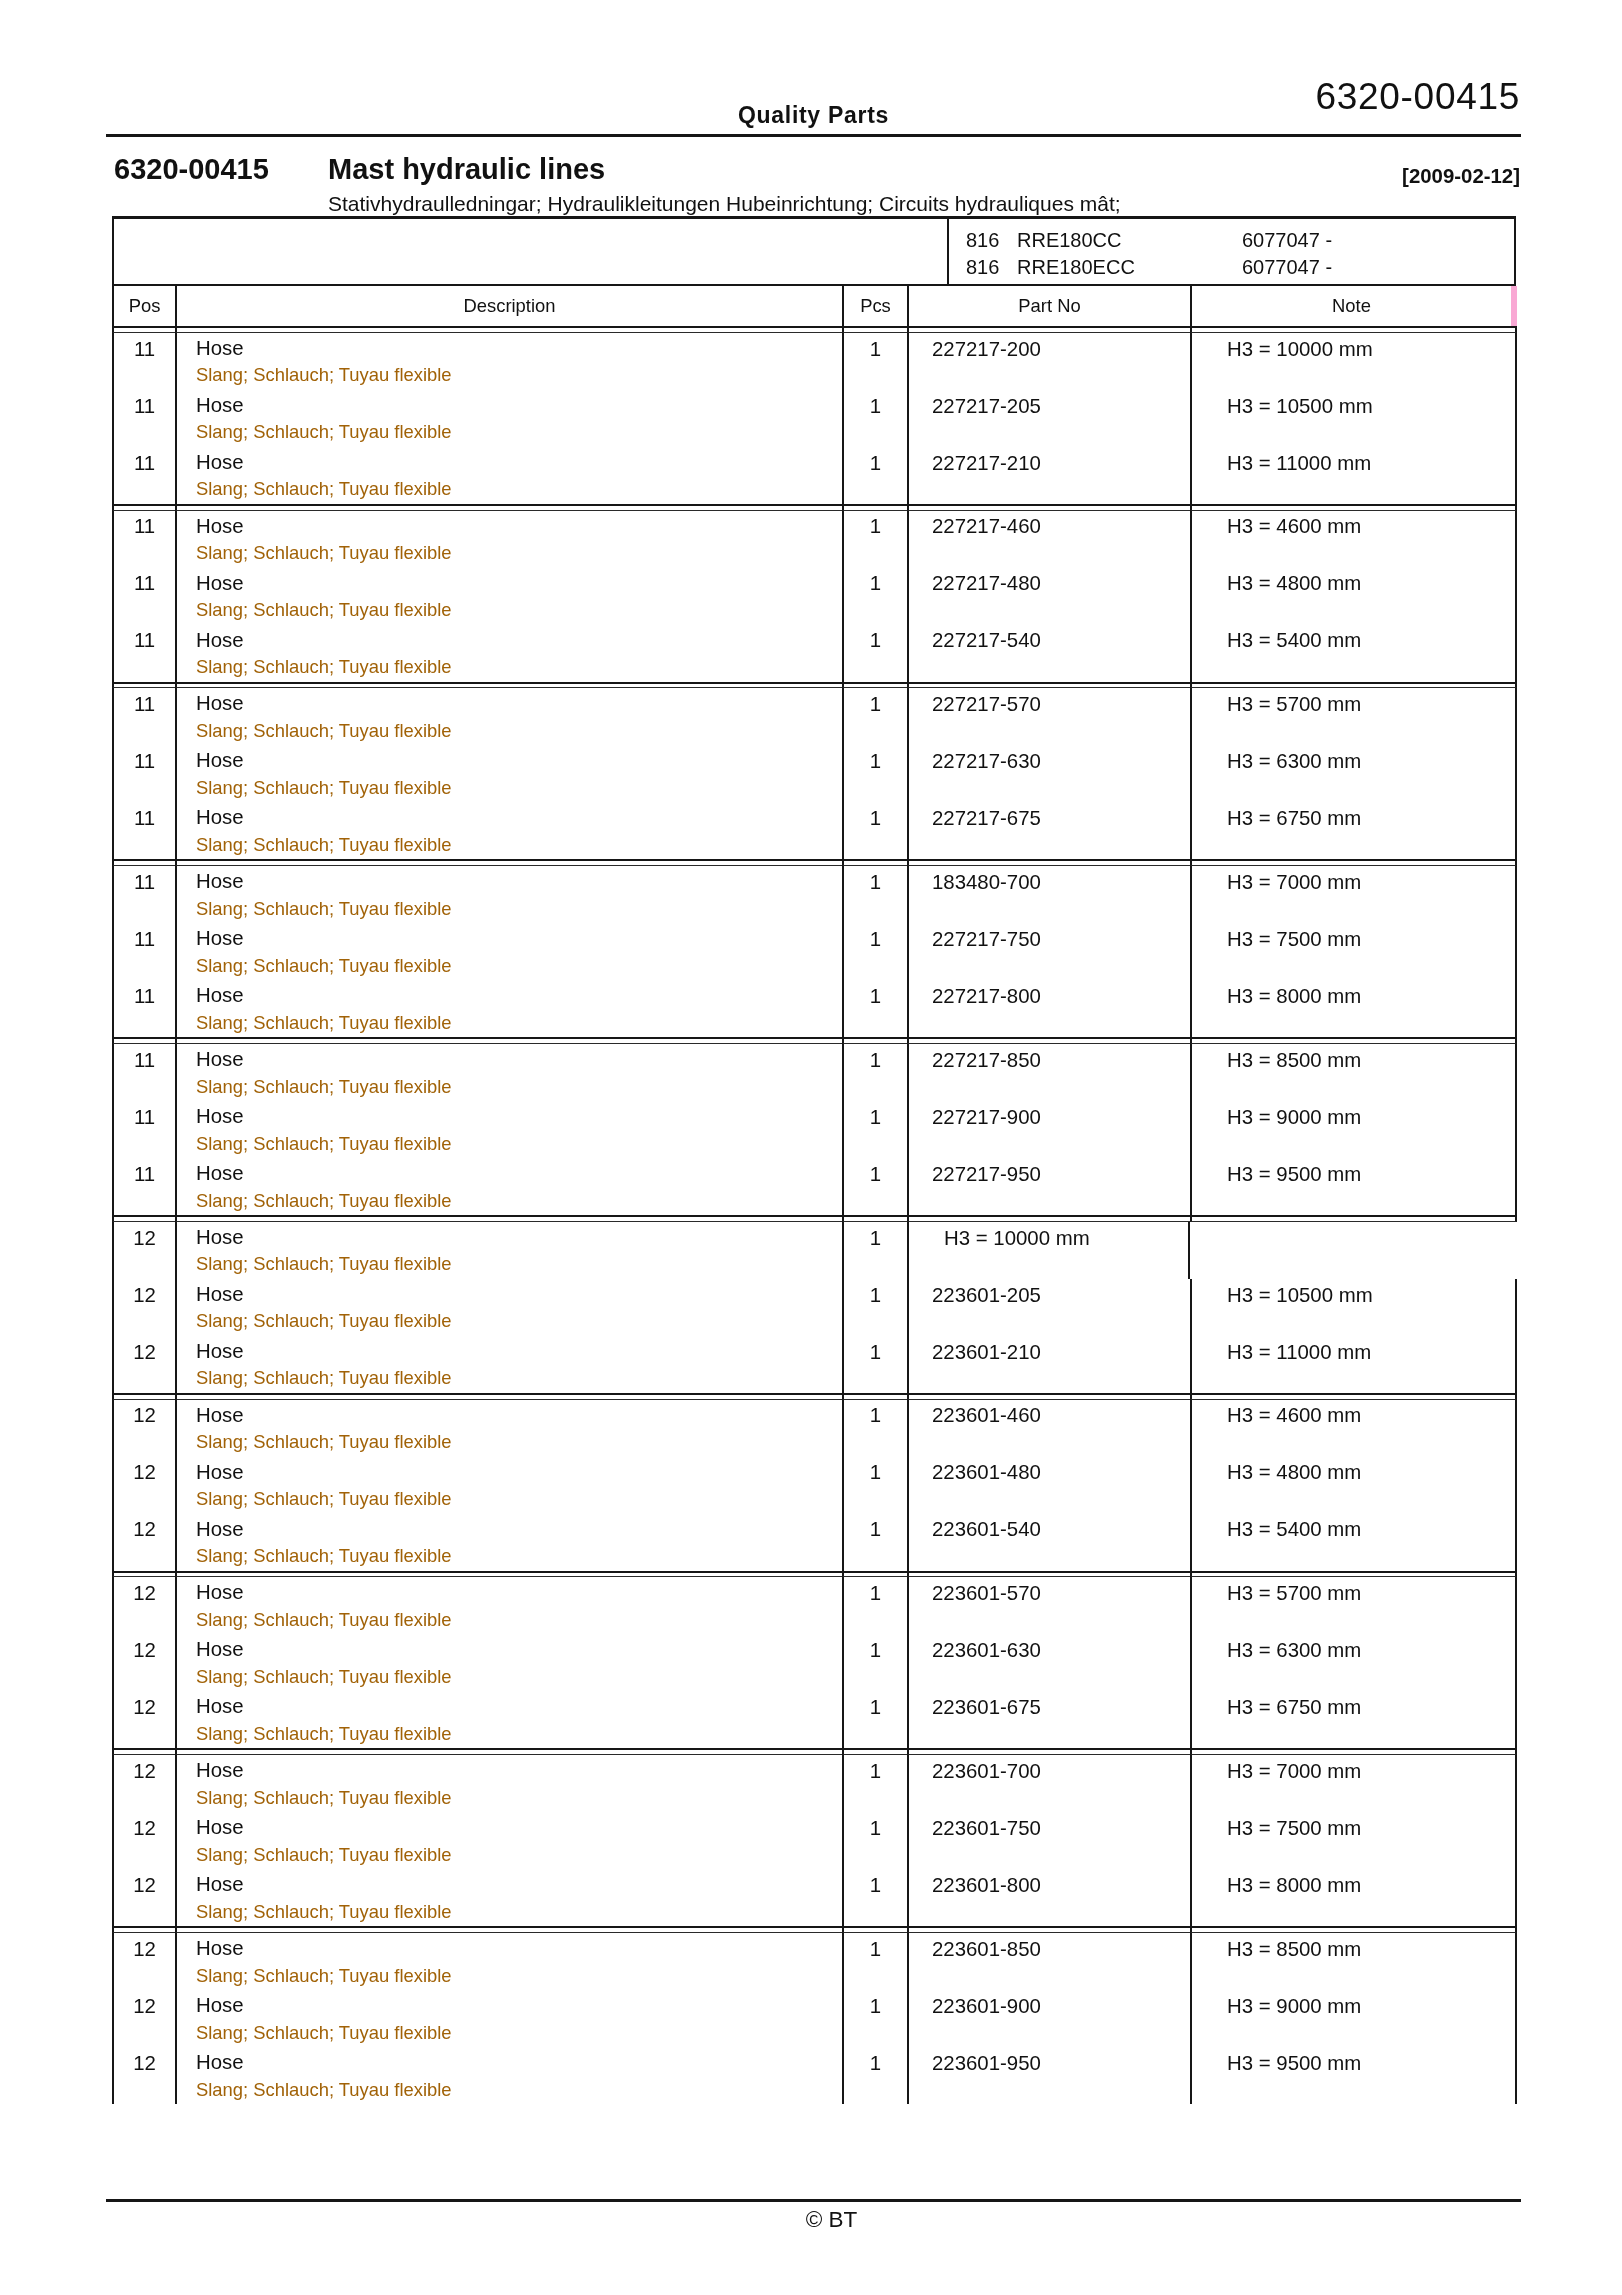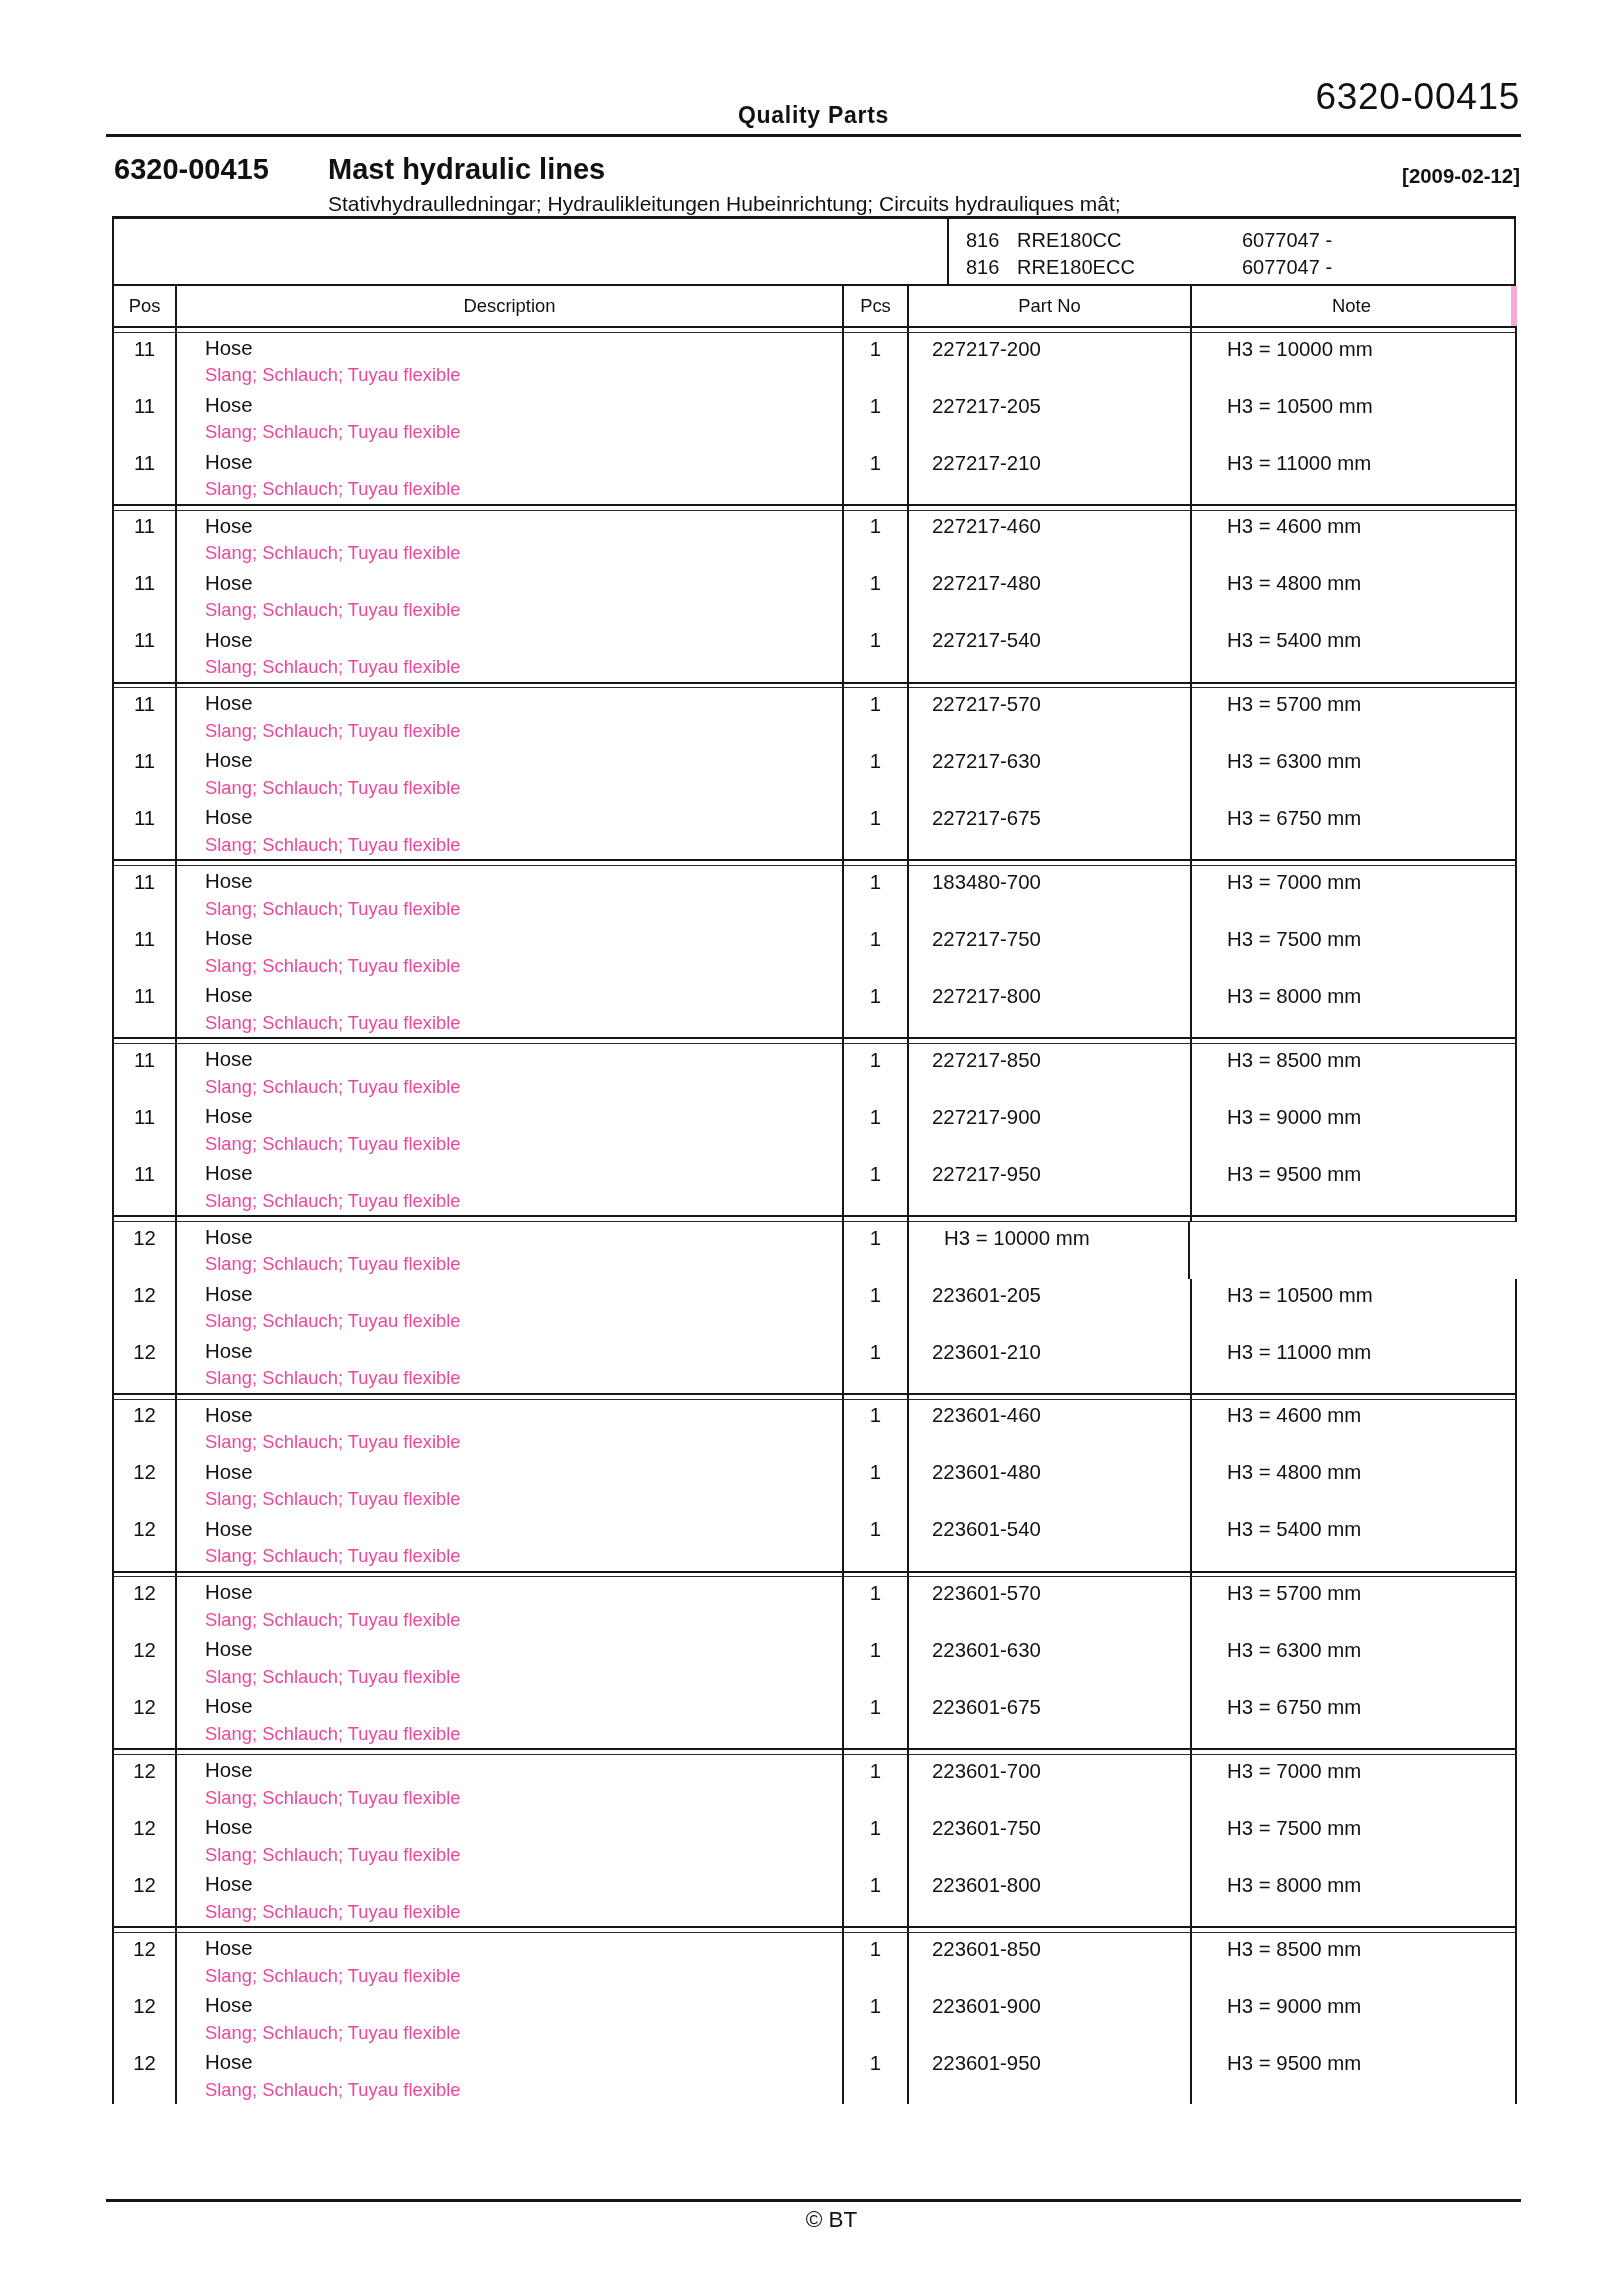--- a/index.html
+++ b/index.html
@@ -32,23 +32,23 @@
     border-left:2px solid #161616;box-sizing:border-box;}
   .hdr-cell:last-child{border-right:6px solid #f9a8d4;}
   .dsep{display:grid;grid-template-columns:63px 667px 65px 283px 327px;height:6.8px;box-sizing:border-box;}
   .dsep-cell{border-top:2.7px solid #161616;border-bottom:1.4px solid #2a2a2a;
     border-left:2px solid #161616;box-sizing:border-box;}
   .dsep-cell:last-child{border-right:2px solid #161616;}
   .prow{display:grid;grid-template-columns:63px 667px 65px 283px 327px;height:57px;box-sizing:border-box;}
   .cell{border-left:2px solid #161616;box-sizing:border-box;overflow:hidden;}
   .prow .cell:last-child{border-right:2px solid #161616;}
   .c-pos{text-align:center;font-size:20.4px;padding-top:4.8px;}
-  .c-desc{padding-left:28px;}
+  .c-desc{padding-left:19px;}
   .d1{font-size:20.4px;line-height:23px;padding-top:4.1px;}
-  .d2{font-size:18.4px;line-height:20.4px;margin-top:5.5px;color:#ec4899;}
+  .d2{font-size:18.4px;line-height:20.4px;margin-top:5.5px;color:#a16207;}
   .c-pcs{text-align:center;font-size:20.4px;padding-top:4.8px;}
   .c-part{font-size:20.4px;padding:4.8px 0 0 23px;}
   .c-note{font-size:20.4px;padding:4.8px 0 0 35px;}
   
   .copyright{position:absolute;left:124px;top:2207px;width:1415px;text-align:center;font-size:22.5px;}
 </style>
 </head>
 <body>
 
 <div class="page">

